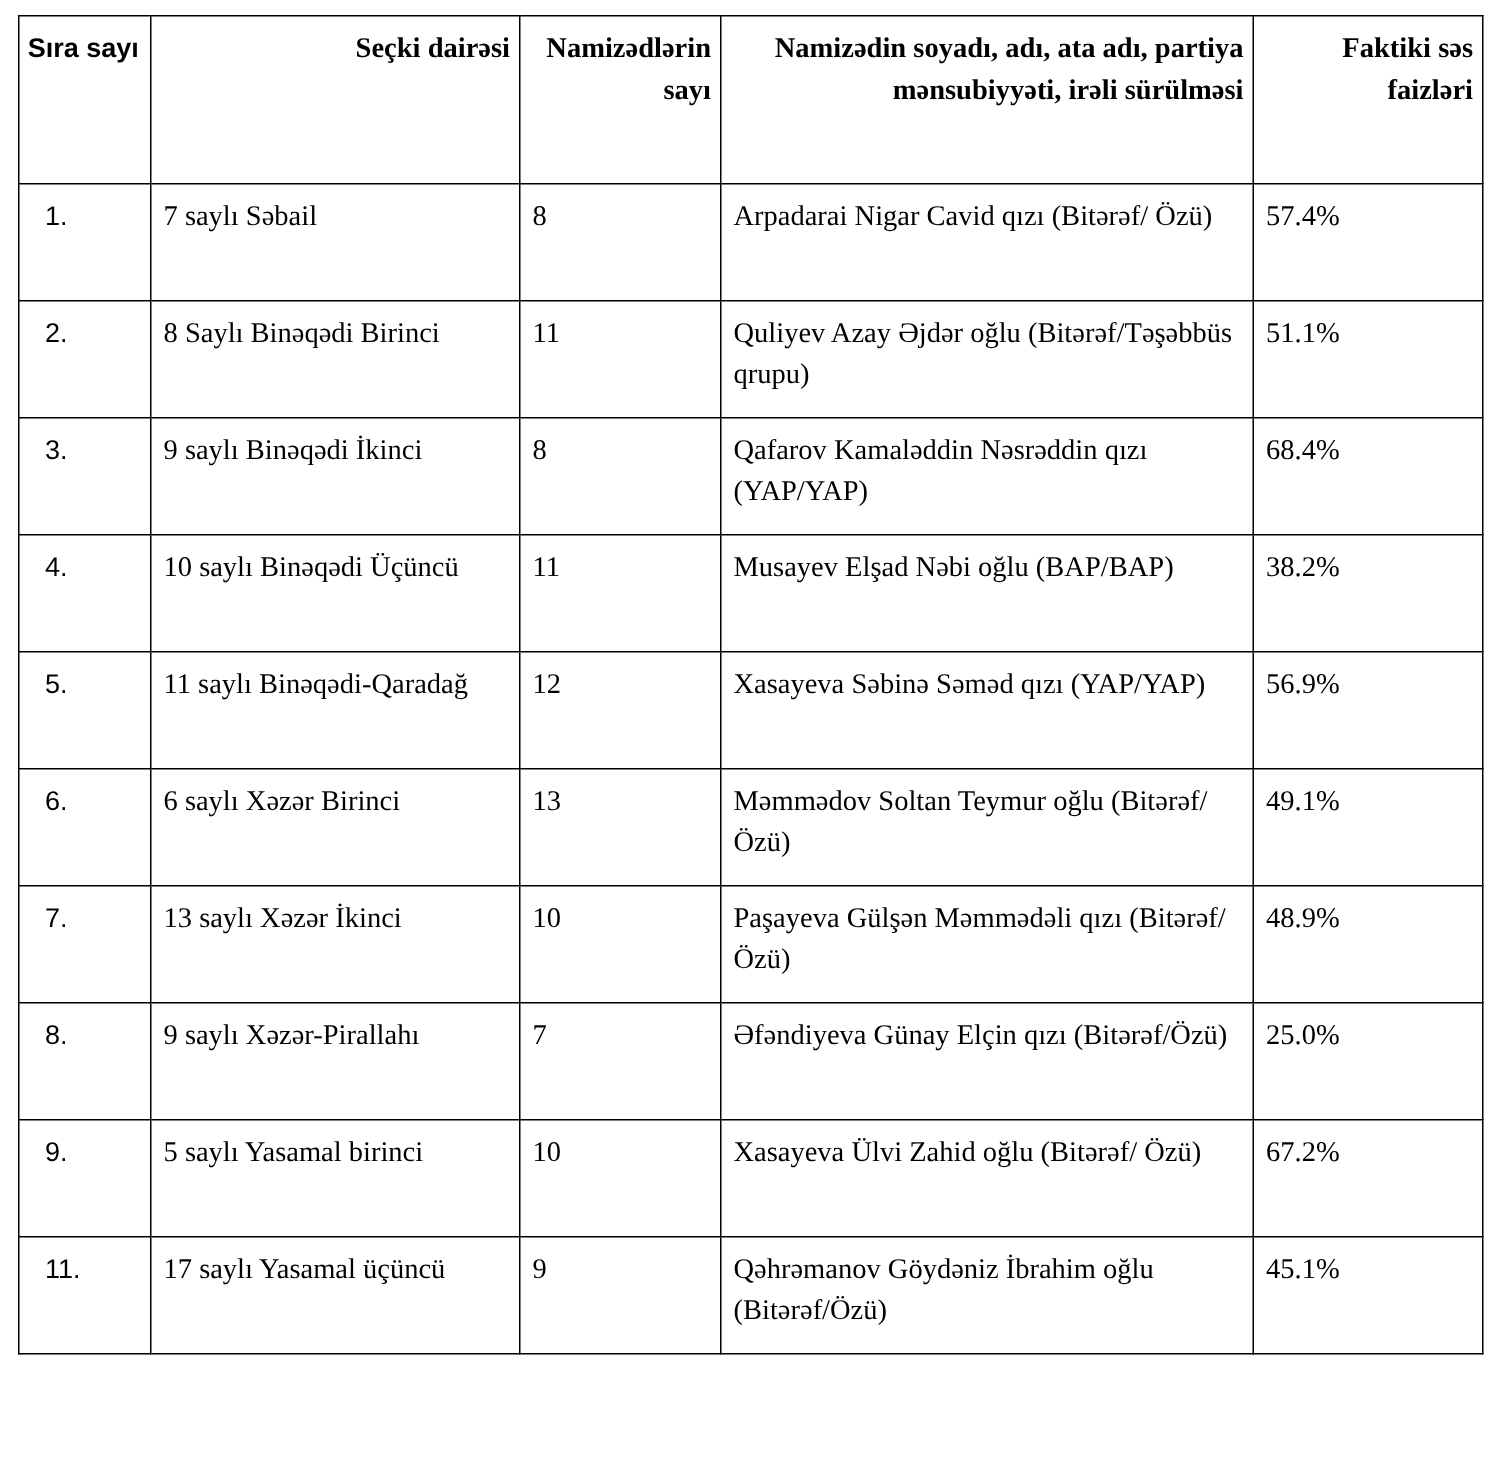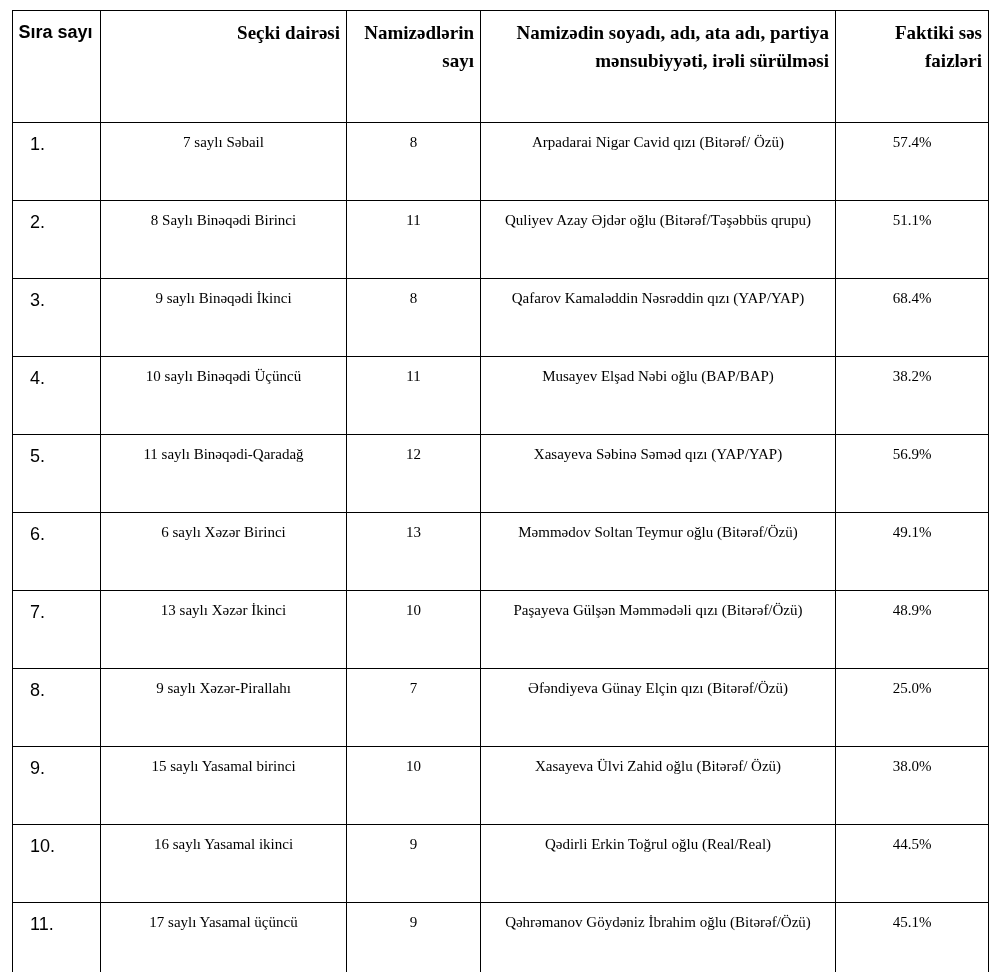--- a/index.html
+++ b/index.html
@@ -46,23 +46,22 @@
     text-align: right;
     padding: 8px 6px 4px 6px;
   }
   th.h-serial {
     text-align: center;
     padding-left: 4px;
     font-family: "Liberation Sans", sans-serif;
     font-size: 18px;
   }
   td {
-    font-size: 15px;
+    font-size: 19px;
     line-height: 1.42;
-    text-align: center;
     padding: 9px 8px 4px 8px;
   }
   td.cell-serial {
     text-align: left;
     padding-left: 17px;
     font-family: "Liberation Sans", sans-serif;
     font-size: 18px;
   }
 </style>
 </head>
@@ -146,33 +145,26 @@
   <tr>
     <td class="cell-serial">8.</td>
     <td class="cell-district">9 saylı Xəzər-Pirallahı</td>
     <td class="cell-count">7</td>
     <td class="cell-candidate">Əfəndiyeva Günay Elçin qızı (Bitərəf/Özü)</td>
     <td class="cell-percent">25.0%</td>
   </tr>
 
   <tr>
     <td class="cell-serial">9.</td>
-    <td class="cell-district">15 saylı Yasamal birinci</td>
+    <td class="cell-district">5 saylı Yasamal birinci</td>
     <td class="cell-count">10</td>
     <td class="cell-candidate">Xasayeva Ülvi Zahid oğlu (Bitərəf/ Özü)</td>
-    <td class="cell-percent">38.0%</td>
+    <td class="cell-percent">67.2%</td>
   </tr>
 
-  <tr>
-    <td class="cell-serial">10.</td>
-    <td class="cell-district">16 saylı Yasamal ikinci</td>
-    <td class="cell-count">9</td>
-    <td class="cell-candidate">Qədirli Erkin Toğrul oğlu (Real/Real)</td>
-    <td class="cell-percent">44.5%</td>
-  </tr>
 
   <tr>
     <td class="cell-serial">11.</td>
     <td class="cell-district">17 saylı Yasamal üçüncü</td>
     <td class="cell-count">9</td>
     <td class="cell-candidate">Qəhrəmanov Göydəniz İbrahim oğlu (Bitərəf/Özü)</td>
     <td class="cell-percent">45.1%</td>
   </tr>
 </tbody>
   </table>

